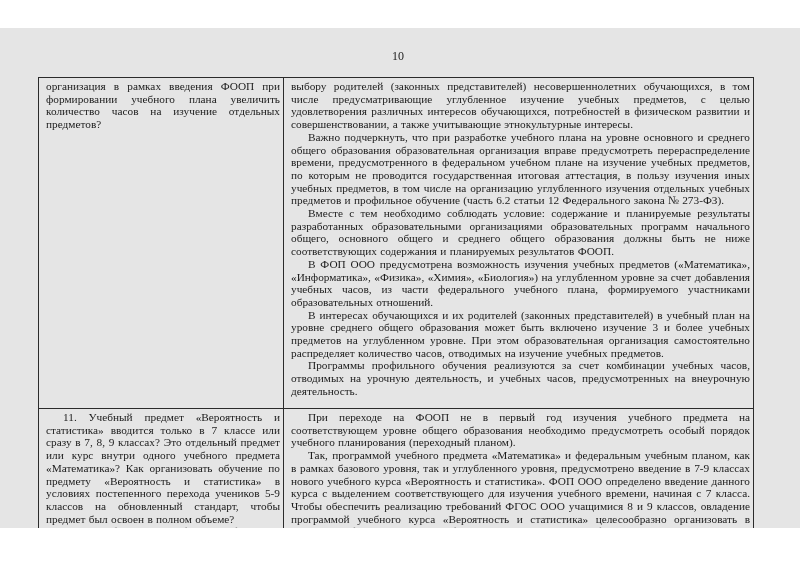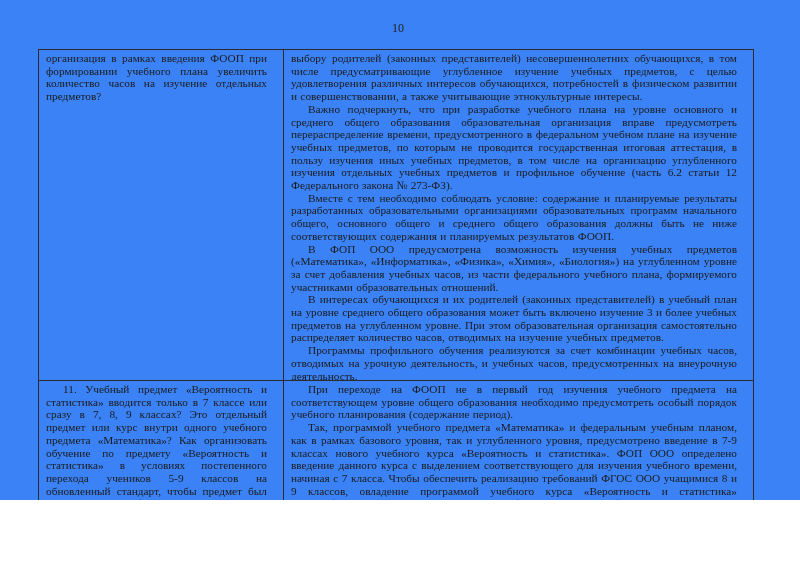--- a/index.html
+++ b/index.html
@@ -4,24 +4,25 @@
 <style>
   html, body {
     margin: 0;
     padding: 0;
     background: #ffffff;
   }
   .page {
     position: relative;
     width: 800px;
     height: 500px;
-    background: #3b82f6;
+    background: #e5e5e5;
     overflow: hidden;
     font-family: "Liberation Serif", "DejaVu Serif", serif;
     color: #1b1b1b;
+    margin-top: 28px;
   }
   .page-number {
     position: absolute;
     top: 21px;
     left: 0;
     width: 796px;
     text-align: center;
     font-size: 12px;
     color: #222222;
   }
@@ -31,21 +32,21 @@
     top: 49px;
     width: 715px;
     border-collapse: collapse;
     table-layout: fixed;
   }
   table.qa-table col.col-q { width: 245px; }
   table.qa-table col.col-a { width: 470px; }
   table.qa-table td {
     border: 1px solid #2b2b2b;
     vertical-align: top;
-    padding: 2px 16px 0 7px;
+    padding: 2px 3px 0 7px;
   }
   .cell-inner {
     overflow: hidden;
   }
   .r1 .cell-inner { height: 328px; }
   .r2 .cell-inner { height: 140px; }
   .cell-inner p {
     margin: 0;
     font-size: 11.3px;
     line-height: 12.7px;
@@ -90,21 +91,21 @@
 
     <tr class="r2">
       <td>
         <div class="cell-inner">
           <p class="indent">11. Учебный предмет «Вероятность и статистика» вводится только в 7 классе или сразу в 7, 8, 9 классах? Это отдельный предмет или курс внутри одного учебного предмета «Математика»? Как организовать обучение по предмету «Вероятность и статистика» в условиях постепенного перехода учеников 5-9 классов на обновленный стандарт, чтобы предмет был освоен в полном объеме?</p>
           <p class="indent">Какие учебники или учебные пособия</p>
         </div>
       </td>
       <td>
         <div class="cell-inner">
-          <p class="indent">При переходе на ФООП не в первый год изучения учебного предмета на соответствующем уровне общего образования необходимо предусмотреть особый порядок учебного планирования (содержание период).</p>
+          <p class="indent">При переходе на ФООП не в первый год изучения учебного предмета на соответствующем уровне общего образования необходимо предусмотреть особый порядок учебного планирования (переходный планом).</p>
           <p class="indent">Так, программой учебного предмета «Математика» и федеральным учебным планом, как в рамках базового уровня, так и углубленного уровня, предусмотрено введение в 7-9 классах нового учебного курса «Вероятность и статистика». ФОП ООО определено введение данного курса с выделением соответствующего для изучения учебного времени, начиная с 7 класса. Чтобы обеспечить реализацию требований ФГОС ООО учащимися 8 и 9 классов, овладение программой учебного курса «Вероятность и статистика» целесообразно организовать в рамках учебного курса «Алгебра», для чего следует добавить в него вероятностно-статистическое содержание, предусмотренное программой к изучению</p>
         </div>
       </td>
     </tr>
 
   </tbody>
     </table>
 </div>
 
 </body></html>

